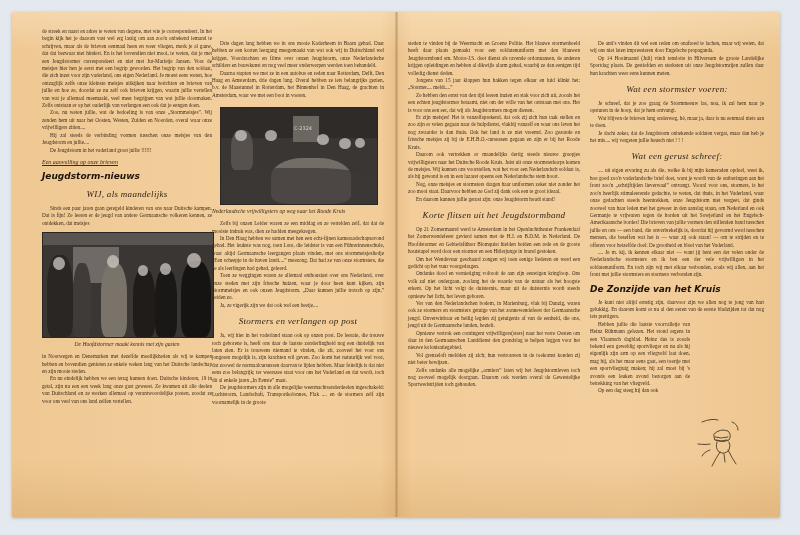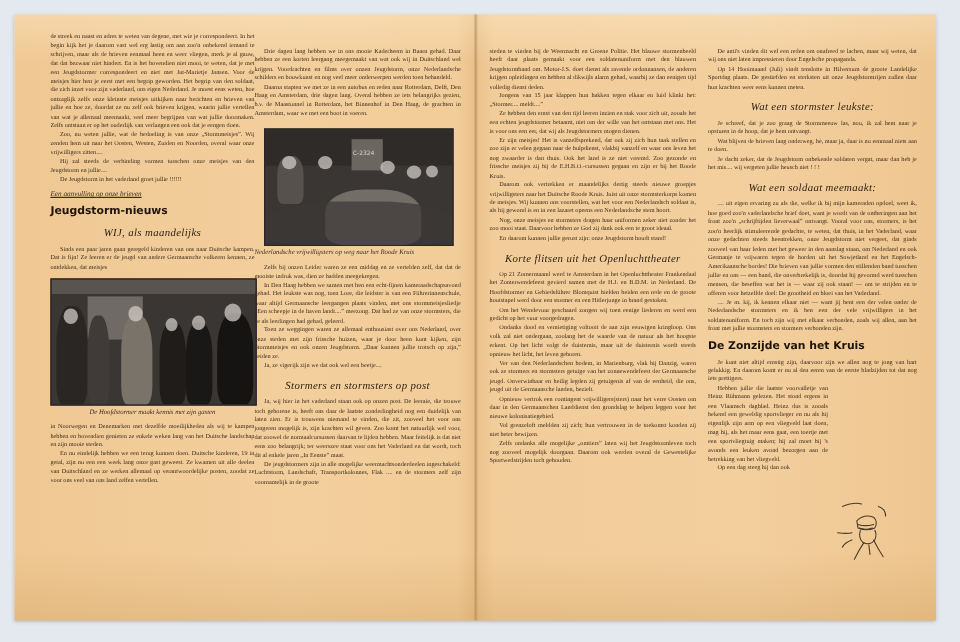--- a/index.html
+++ b/index.html
@@ -29,21 +29,21 @@
   .col {
     position: absolute; top: 0; width: 170px;
     font-size: 5.2px; line-height: 7.4px; color: #3b2c1c; text-align: justify;
   }
   .col p { margin: 0; text-indent: 8px; }
   .h-italic {
     font-style: italic; text-align: center; font-size: 9px; line-height: 12px;
     color: #2a1e12; margin: 6px 0 5px 0; letter-spacing: 0.3px;
   }
   .h-black {
-    font-family: "DejaVu Sans", sans-serif; font-weight: bold; 
+    font-family: "DejaVu Sans", sans-serif; font-weight: bold; font-style: italic;
     font-size: 9px; line-height: 12px; color: #1e140a; margin: 4px 0 4px 0;
   }
   .h-small-under {
     font-style: italic; font-size: 6px; line-height: 8px; color: #3b2c1c;
     text-decoration: underline; margin: 4px 0 2px 0;
   }
   .caption {
     font-style: italic; font-size: 5.6px; line-height: 7px; color: #3b2c1c;
     text-align: center; margin: 3px 0 5px 0;
   }
@@ -105,51 +105,51 @@
       <div class="g2" style="left:134px;top:30px;width:10px;height:10px;"></div>
       <div class="g1" style="left:50px;top:50px;width:80px;height:46px;background:#827c75;opacity:0.8"></div>
       <div class="g1" style="left:0px;top:60px;width:156px;height:36px;background:#3c3835;opacity:0.7"></div>
       <div style="position:absolute;left:73px;top:17px;font-size:5px;color:#d9d4ce;font-family:'DejaVu Sans',sans-serif;">C-2324</div>
     </div>
     <div class="caption" style="text-align:left; margin-left:0;">Nederlandsche vrijwilligsters op weg naar het Roode Kruis</div>
     <p>Zelfs bij onzen Leider waren ze een middag en ze vertelden zelf, dat dat de mooiste indruk was, dien ze hadden meegekregen.</p>
     <p>In Den Haag hebben we samen met hen een echt-fijnen kameraadschapsavond gehad. Het leukste was nog, toen Lore, die leidster is van een Führerinnenschule, waar altijd Germaansche leergangen plaats vinden, met ons stormmeisjesliedje „Een scheepje in de haven landt....” meezong. Dat had ze van onze stormsters, die ze als leerlingen had gehad, geleerd.</p>
     <p>Toen ze weggingen waren ze allemaal enthousiast over ons Nederland, over onze steden met zijn frissche huizen, waar je door heen kunt kijken, zijn Stormmeisjes en ook onzen Jeugdstorm. „Daar kunnen jullie trotsch op zijn,” zeiden ze.</p>
     <p>Ja, ze vigerijk zijn we dat ook wel een beetje....</p>
-    <div class="h-italic">Stormers en stormsters op post</div>
+    <div class="h-italic">Stormers en verlangen op post</div>
     <p>Ja, wij hier in het vaderland staan ook op onzen post. De leeraie, die trouwe toch geborene is, heeft ons daar de laatste zonderlingheid nog een duidelijk van laten zien. Er is trouwens niemand te vinden, die zit, zooveel het voor ons jongeren mogelijk is, zijn krachten wil geven. Zoo komt het natuurlijk wel voor, dat zoowel de normaalcursussen daarvan te lijden hebben. Maar feitelijk is dat niet eens zoo belangrijk; ter weerszee staat voor ons het Vaderland en dat wordt, toch dit al enkele jaren „In Eenste” maat.</p>
     <p>De jeugdstormers zijn in alle mogelijke weermachtsonderdeelen ingeschakeld: Luchtstorm, Landschaft, Transportkolonnes, Flak .... en de stormers zelf zijn voornamelijk in de groote</p>
   </div>
 
   <div class="col" style="left:396px; top:28px; width:172px;">
     <p style="text-indent:0">steden te vinden bij de Weermacht en Groene Politie. Het blauwe stormenbeeld heeft daar plaats gemaakt voor een soldatenuniform met den blauwen Jeugdstormband om. Motor-J.S. doet dienst als ravende ordonnansen, de anderen krijgen opleidingen en hebben al dikwijls alarm gehad, waarbij ze dan eenigen tijd volledig dienst deden.</p>
     <p>Jongens van 15 jaar klappen hun hakken tegen elkaar en luid klinkt het: „Stormer.... meldt....”</p>
     <p>Ze hebben den ernst van den tijd leeren inzien en stak voor zich uit, zooals het een echten jeugdstormer betaamt, niet om der wille van het ontstaan met ons. Het is voor ons een eer, dat wij als Jeugdstormers mogen dienen.</p>
     <p>Er zijn meisjes! Het is vanzelfsprekend, dat ook zij zich hun taak stellen en zoo zijn er velen gegaan naar de hulpdienst, vlakbij vanzelf en waar ons leven het nog zwaarder is dan thuis. Ook het land is ze niet vreemd. Zoo gezonde en frissche meisjes zij bij de E.H.B.O.-cursussen gegaan en zijn er bij het Roode Kruis.</p>
     <p>Daarom ook vertrekken er maandelijks dertig steeds nieuwe groepjes vrijwilligsters naar het Duitsche Roode Kruis. Juist uit onze stormsterkorps komen de meisjes. Wij kunnen ons voorstellen, wat het voor een Nederlandsch soldaat is, als hij gewond is en in een lazaret opeens een Nederlandsche stem hoort.</p>
     <p>Nog, onze meisjes en stormsters dragen haar uniformen zeker niet zonder het zoo mooi staat. Daarvoor hebben ze God zij dank ook een te groot ideaal.</p>
     <p>En daarom kunnen jullie gerust zijn: onze Jeugdstorm houdt stand!</p>
-    <div class="h-italic">Korte flitsen uit het Openluchttheater</div>
+    <div class="h-italic">Korte flitsen uit het Jeugdstormband</div>
     <p>Op 21 Zomermaand werd te Amsterdam in het Openluchttheater Frankendaal het Zomerwendefeest gevierd samen met de H.J. en B.D.M. in Nederland. De Hoofdstormer en Gebiedsführer Blomquist hielden beiden een rede en de groote houtstapel werd door een stormer en een Hitlerjunge in brand gestoken.</p>
     <p>Om het Wendevuur geschaard zongen wij toen eenige liederen en werd een gedicht op het vuur voorgedragen.</p>
     <p>Ondanks dood en vernietiging voltooit de aan zijn eeuwigen kringloop. Ons volk zal niet ondergaan, zoolang het de waarde van de natuur als het hoogste erkent. Op het licht volgt de duisternis, maar uit de duisternis wordt steeds opnieuw het licht, het leven geboren.</p>
     <p>Ver van den Nederlandschen bodem, in Marienburg, vlak bij Danzig, waren ook ze stormers en stormsters getuige van het zonnewendefeest der Germaansche jeugd. Onverwinbaar en heilig legden zij getuigenis af van de eenheid, die ons, jeugd uit de Germaansche landen, bezielt.</p>
     <p>Opnieuw vertrok een contingent vrijwilligers(sters) naar het verre Oosten om daar in den Germaanschen Landdienst den grondslag te helpen leggen voor het nieuwe kolonisatiegebied.</p>
     <p>Vol grenzeloft meldden zij zich; hun vertrouwen in de toekomst konden zij niet beter bewijzen.</p>
     <p>Zelfs ondanks alle mogelijke „omtiers” laten wij het Jeugdstormleven toch nog zooveel mogelijk doorgaan. Daarom ook werden overal de Gewestelijke Sportwedstrijden toch gehouden.</p>
   </div>
 
   <div class="col" style="left:578px; top:28px; width:174px;">
     <p>De anti's vinden dit wel een reden om onafreed te lachen, maar wij weten, dat wij ons niet laten impressieren door Engelsche propaganda.</p>
     <p>Op 14 Hooimaand (Juli) vindt tenslotte in Hilversum de groote Landelijke Sportdag plaats. De gestiefden en sterksten uit onze Jeugdstormrijen zullen daar hun krachten weer eens kunnen meten.</p>
-    <div class="h-italic">Wat een stormster leukste:</div>
+    <div class="h-italic">Wat een stormster voeren:</div>
     <p>Je schreef, dat je zoo graag de Stormmeeuw las, nou, ik zal hem naar je opsturen in de hoop, dat je hem ontvangt.</p>
     <p>Wat blijven de brieven lang onderweg, hè, maar ja, daar is nu eenmaal niets aan te doen.</p>
     <p>Je dacht zeker, dat de Jeugdstorm onbekende soldaten vergat, maar dan heb je het mis.... wij vergeten jullie heusch niet ! ! !</p>
-    <div class="h-italic">Wat een soldaat meemaakt:</div>
+    <div class="h-italic">Wat een gerust schreef:</div>
     <p>.... uit eigen ervaring zu als die, welke ik bij mijn kameraden opdoel, weet ik, hoe goed zoo'n vaderlandsche brief doet, want je wordt van de ontberingen aan het front zoo'n „schrijftijden lieverwaal” ontvangt. Vooral voor ons, stormers, is het zoo'n heerlijk stimuleerende gedachte, te weten, dat thuis, in het Vaderland, waar onze gedachten steeds heentrekken, onze Jeugdstorm niet vergeet, dat ginds zooveel van haar leden met het geweer in den aanslag staan, om Nederland en ook Germanje te vrijwaren tegen de horden uit het Sowjetland en het Engelsch-Amerikaansche bordes! Die brieven van jullie vormen den stillenden band tusschen jullie en ons — een band, die onverbrekelijk is, doordat hij gevormd werd tusschen mensen, die beseffen wat het is — waar zij ook staan! — om te strijden en te offeren voor hetzelfde doel: De grootheid en bloei van het Vaderland.</p>
     <p>.... Je m. kij, ik kennen elkaar niet — want jij bent een der velen onder de Nederlandsche stormsters en ik ben een der vele vrijwilligers in het soldatenuniform. En toch zijn wij met elkaar verbonden, zoals wij allen, aan het front met jullie stormsters en stormers verbonden zijn.</p>
     <div class="h-black">De Zonzijde van het Kruis</div>
     <p>Je kunt niet altijd ernstig zijn, daarvoor zijn we allen nog te jong van hart gelukkig. En daarom komt er nu al den eeren van de eerste bladzijden tot dat nog iets prettigers.</p>
     <p style="width:100px;">Hebben jullie die laatste voorvalletje van Heinz Rühmann gelezen. Het stond ergens in een Vlaamsch dagblad. Heinz dus is zooals bekend een geweldig sportvlieger en nu als hij eigenlijk zijn arm op een vliegveld laat doen, mag hij, als het maar eens gaat, een toertje met een sportvliegtuig maken; hij zal moet bij 's avonds een leuken avond bezorgen aan de betrekking van het vliegveld.</p>
     <p style="width:100px;">Op een dag steeg hij dan ook</p>
   </div>
 
   <svg class="sketch" style="left:672px; top:400px;" width="80" height="70" viewBox="0 0 80 70">
     <g fill="none" stroke="#4a3a28" stroke-width="0.9" stroke-linecap="round">

